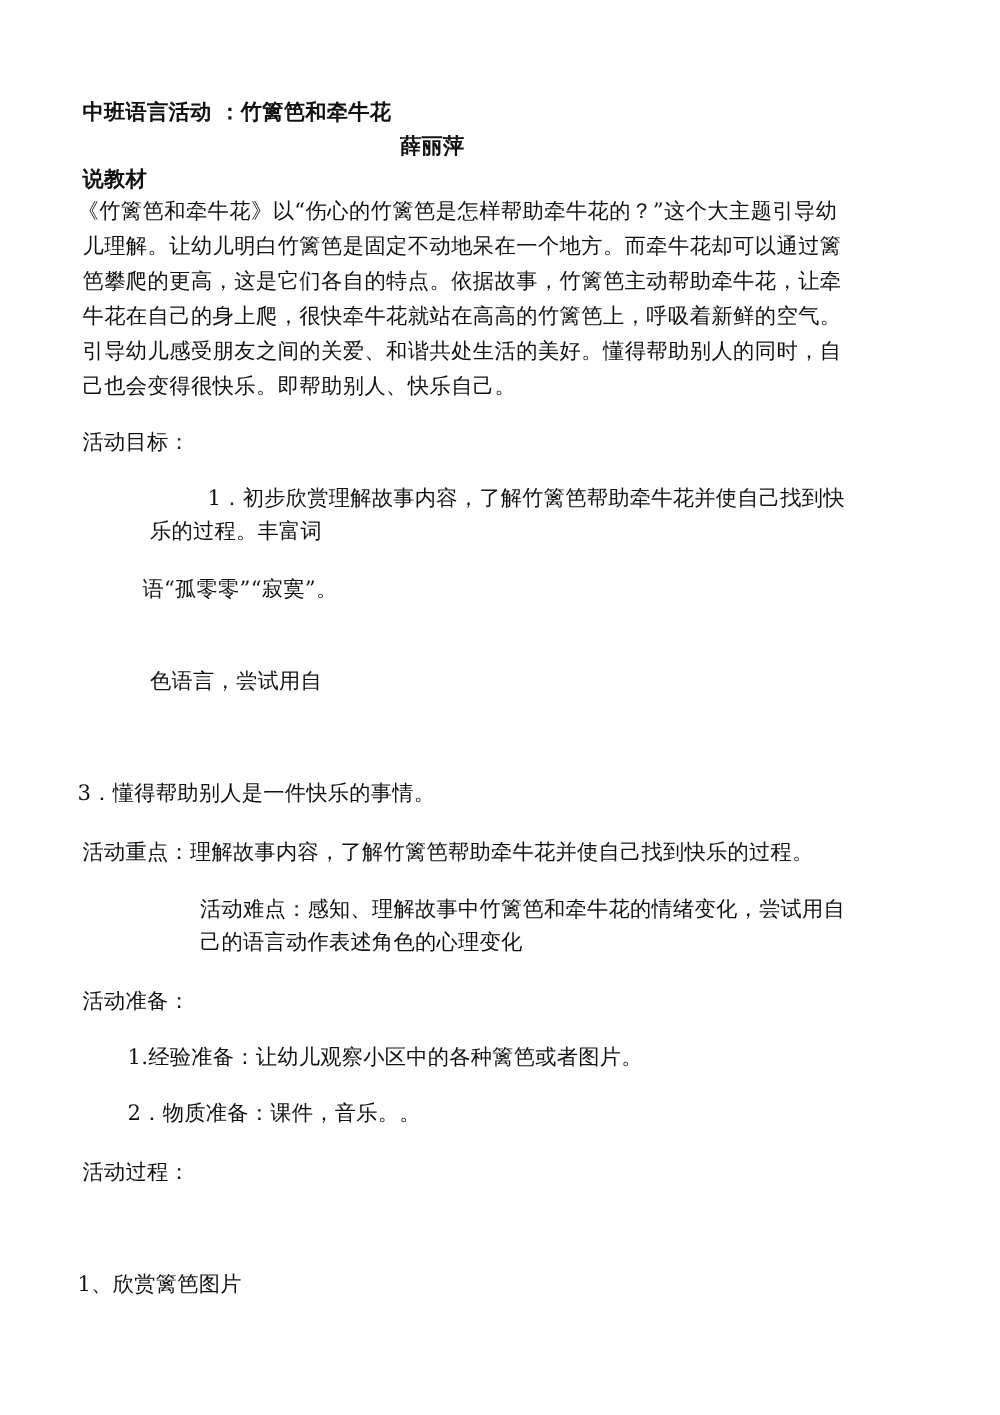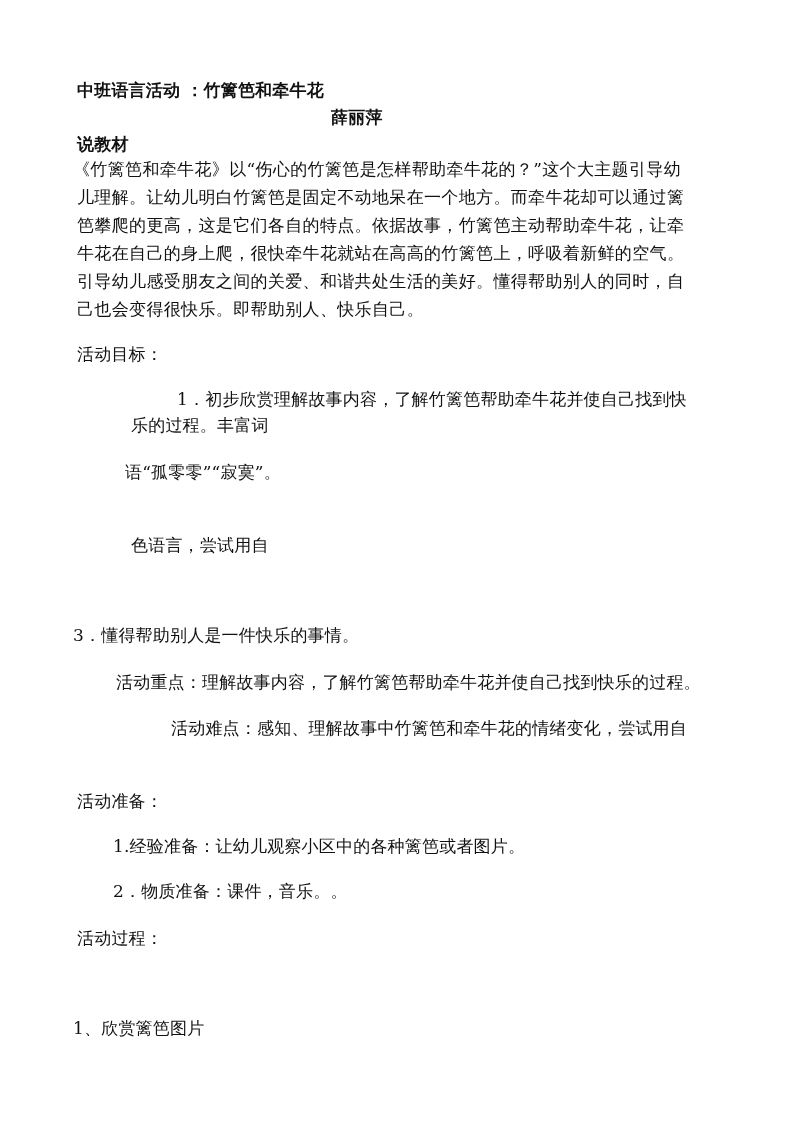--- a/index.html
+++ b/index.html
@@ -1,21 +1,21 @@
 <!DOCTYPE html>
 <html><head>
 <meta charset="utf-8">
 <style>
   html, body { margin: 0; padding: 0; background: #ffffff; }
   body {
     width: 800px; height: 1132px; position: relative; overflow: hidden;
     font-family: "DejaVu Serif", "Liberation Serif", serif;
     color: #111111;
   }
-  .page { position: absolute; left: 11px; top: 0; width: 708px; height: 1132px; }
+  .page { position: absolute; left: 0; top: 0; width: 708px; height: 1132px; }
   .line {
     position: absolute; white-space: nowrap;
     font-size: 17px; line-height: 24px; letter-spacing: 0.2px;
   }
   .sans { font-family: "DejaVu Sans", "Liberation Sans", sans-serif; }
   .bold { font-weight: bold; }
   .title { font-size: 17px; }
   .body-para .line { letter-spacing: 0.35px; }
 </style>
 </head>
@@ -39,23 +39,24 @@
   <div class="line" style="left:66px; top:342px;">活动目标：</div>
 
   <div class="line" style="left:166px; top:387px;">1．初步欣赏理解故事内容，了解竹篱笆帮助牵牛花并使自己找到快</div>
   <div class="line" style="left:120px; top:413px;">乐的过程。丰富词</div>
   <div class="line" style="left:114px; top:460px;">语“孤零零”“寂寞”。</div>
 
   <div class="line" style="left:120px; top:533px;">色语言，尝试用自</div>
 
   <div class="line" style="left:62px; top:623px;">3．懂得帮助别人是一件快乐的事情。</div>
 
-  <div class="line" style="left:66px; top:670px;margin-left:39px;">活动重点：理解故事内容，了解竹篱笆帮助牵牛花并使自己找到快乐的过程。</div>
+  <div class="line" style="left:66px; top:670px;">活动重点：理解故事内容，了解竹篱笆帮助牵牛花并使自己找到快乐的过程。</div>
 
   <div class="line" style="left:160px; top:716px;">活动难点：感知、理解故事中竹篱笆和牵牛花的情绪变化，尝试用自</div>
+  <div class="line" style="left:160px; top:742px;">己的语言动作表述角色的心理变化</div>
 
   <div class="line" style="left:66px; top:789px;">活动准备：</div>
   <div class="line" style="left:102px; top:834px;">1.经验准备：让幼儿观察小区中的各种篱笆或者图片。</div>
   <div class="line" style="left:102px; top:879px;">2．物质准备：课件，音乐。。</div>
 
   <div class="line" style="left:66px; top:926px;">活动过程：</div>
   <div class="line" style="left:62px; top:1016px;">1、欣赏篱笆图片</div>
 
 </div>
 

